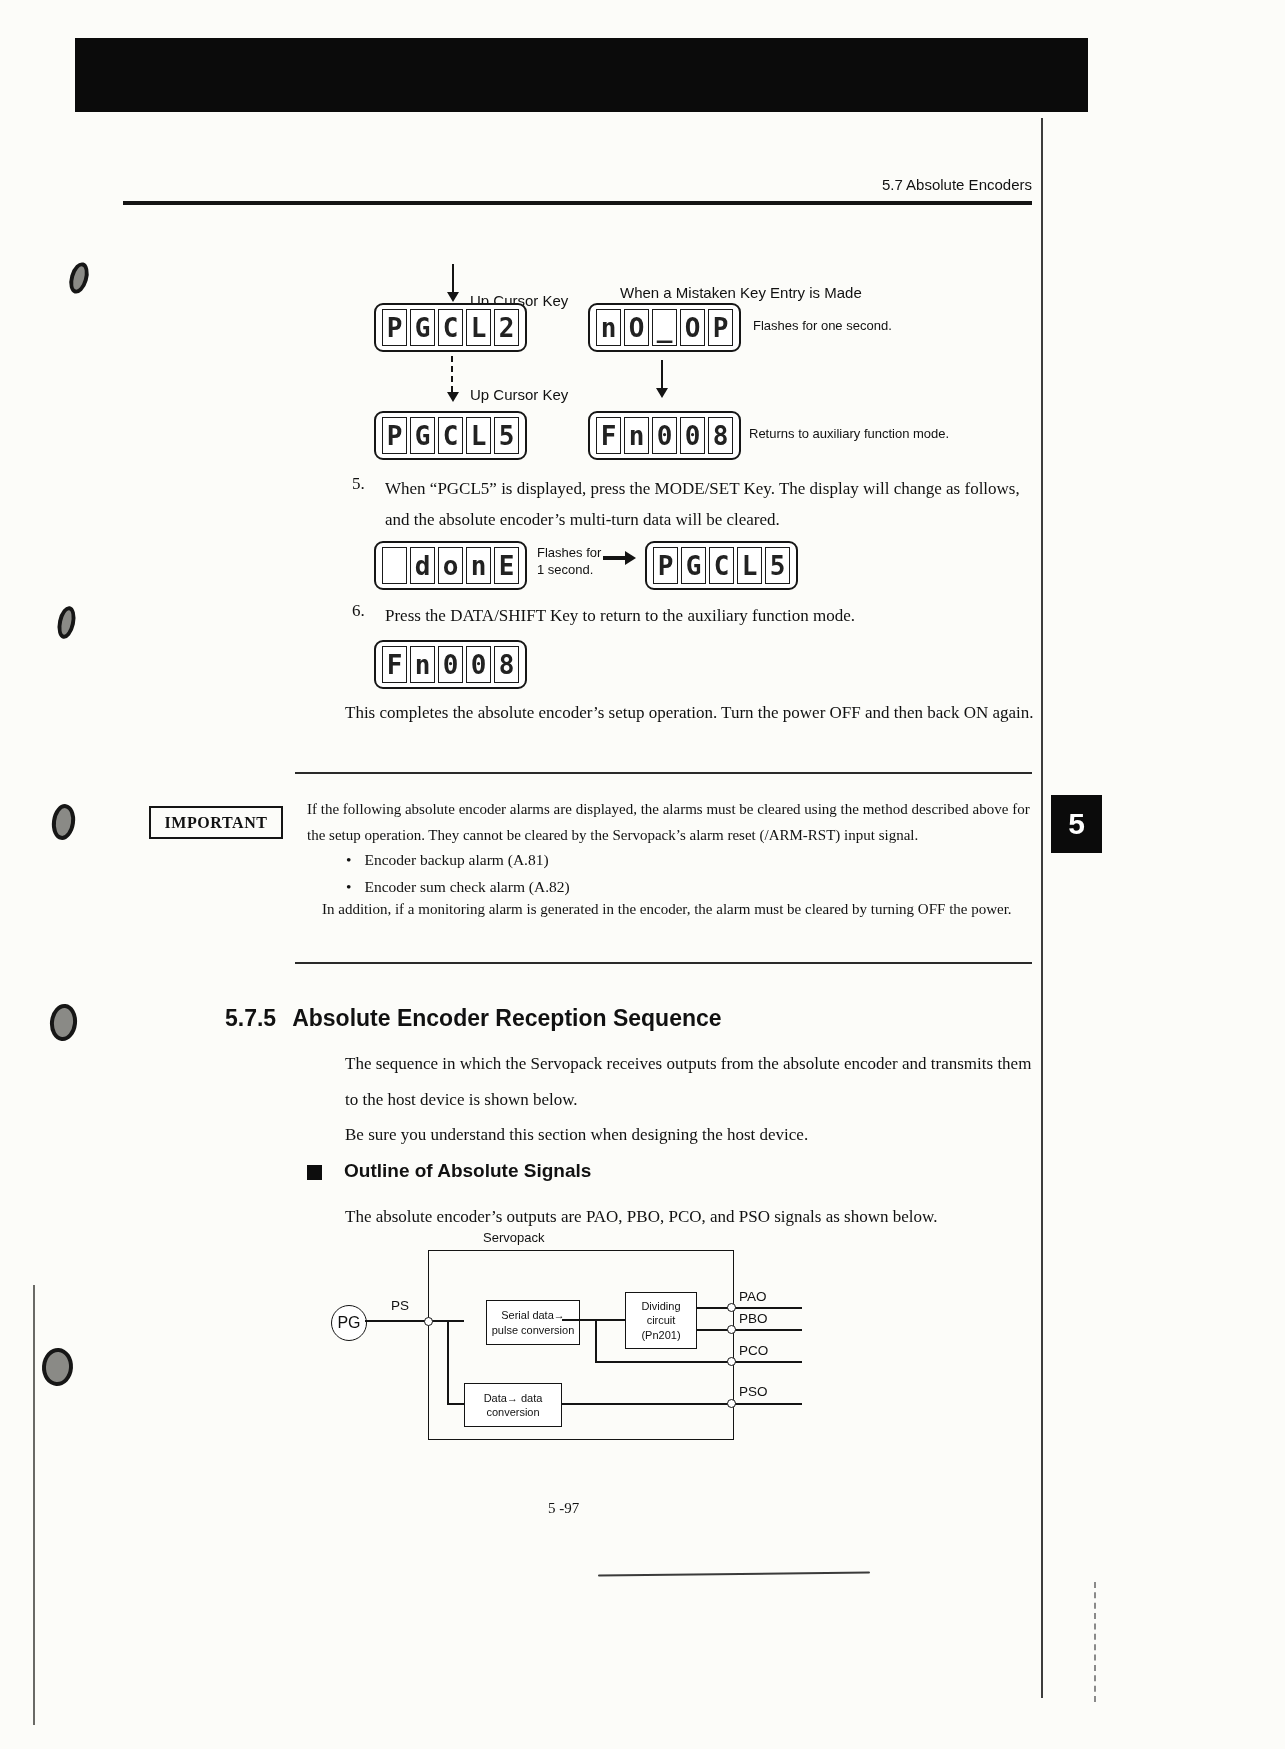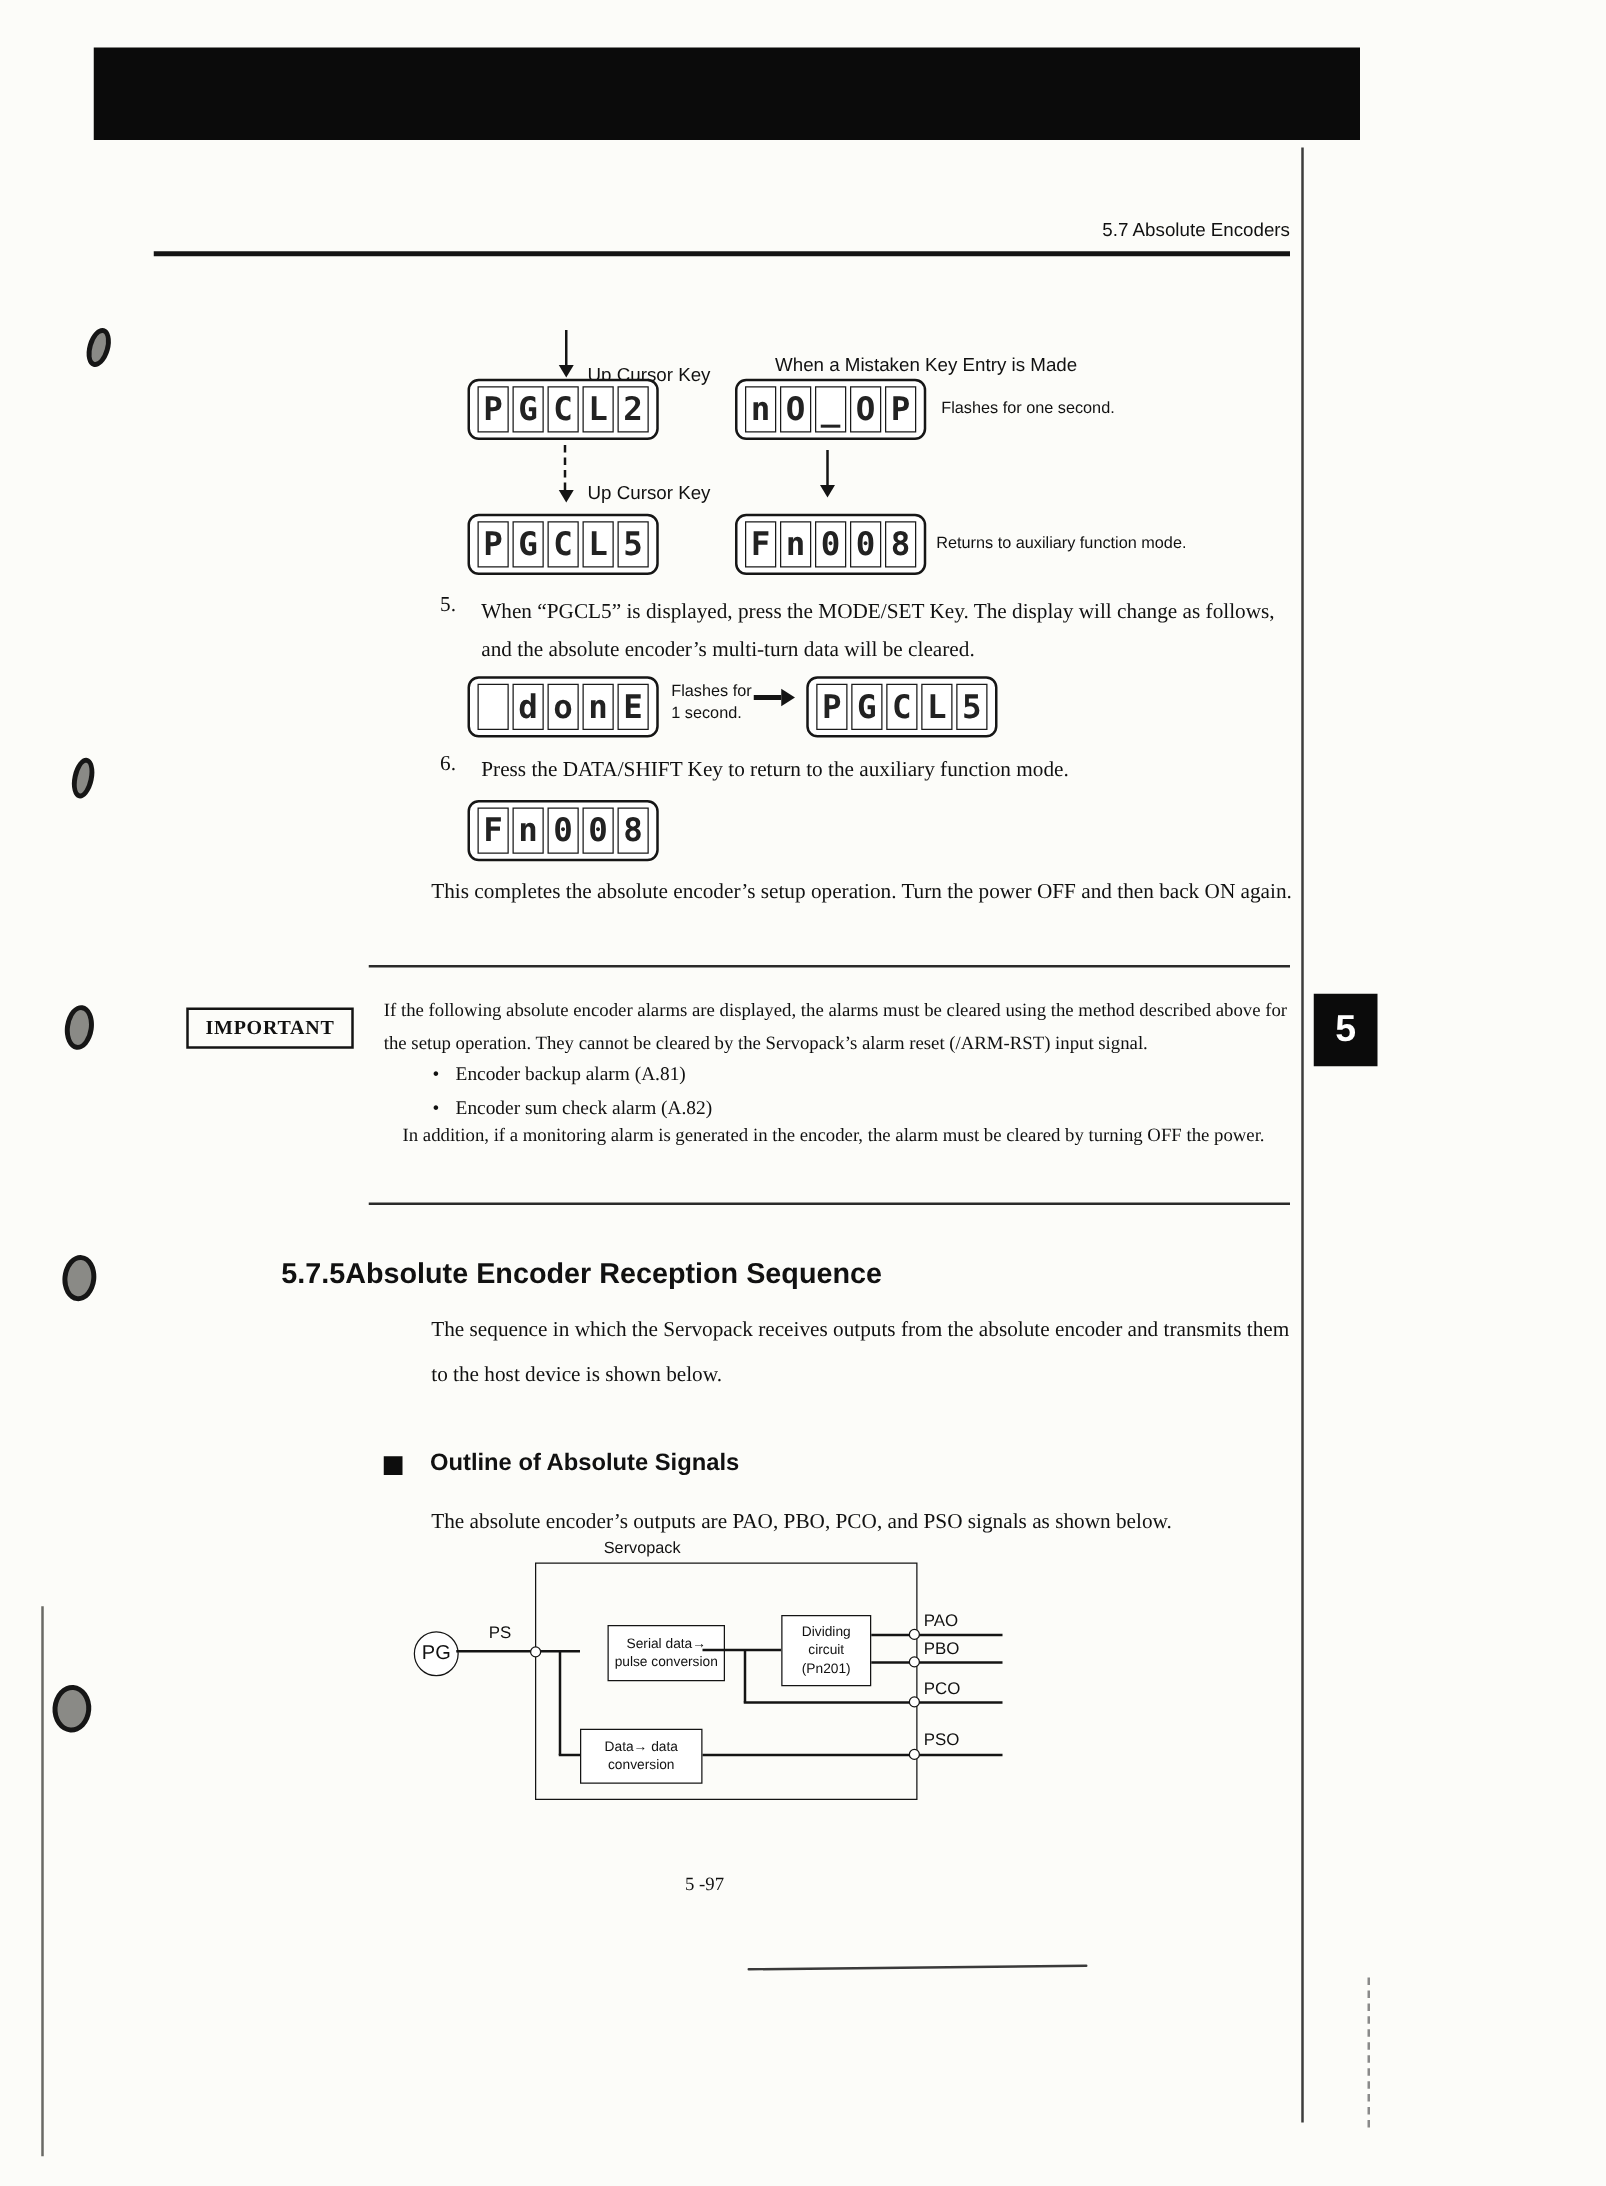--- a/index.html
+++ b/index.html
@@ -53,21 +53,21 @@
   }
   .imp-text { font-size:15px; line-height:1.72; }
   .bullet-row { display:flex; gap:13px; font-size:15.5px; }
 
   .chapter-tab {
     background:#0b0b0b; color:#fff; display:flex; align-items:center; justify-content:center;
     font-family:"Liberation Sans", sans-serif; font-weight:700; font-size:30px;
   }
 
   .section-heading { font-family:"Liberation Sans", sans-serif; font-weight:700; font-size:23px; white-space:nowrap; }
-  .section-heading .num { }
+  .section-heading .num { margin-right:16px; }
   .sub-heading { font-family:"Liberation Sans", sans-serif; font-weight:700; font-size:19px; white-space:nowrap; }
   .black-square { background:#0d0d0d; width:15px; height:15px; }
 
   
   .dg-box { position:absolute; border:1.6px solid #141414; background:transparent; box-sizing:border-box; }
   .dg-inner-box {
     position:absolute; border:1.4px solid #141414; background:#fff; box-sizing:border-box;
     display:flex; flex-direction:column; align-items:center; justify-content:center;
     font-family:"Liberation Sans", sans-serif; font-size:11px; line-height:1.3; text-align:center;
   }
@@ -203,20 +203,21 @@
 
   <div class="abs imp-text" style="left:322px; top:897px; width:729px;">In addition, if a monitoring alarm is generated in the encoder, the alarm must be cleared by turning OFF the power.</div>
 
   <div class="abs thin-rule" style="left:295px; top:962px; width:737px;"></div>
 
   <div class="abs section-heading" style="left:225px; top:1005px;">
     <span class="num">5.7.5</span><span>Absolute Encoder Reception Sequence</span>
   </div>
 
   <div class="abs body-text" style="left:345px; top:1046px; width:695px; line-height:2.1;">The sequence in which the Servopack receives outputs from the absolute encoder and transmits them to the host device is shown below.</div>
+  <div class="abs body-text" style="left:345px; top:1120px; width:695px;">Be sure you understand this section when designing the host device.</div>
 
   <div class="abs black-square" style="left:307px; top:1165px;"></div>
   <div class="abs sub-heading" style="left:344px; top:1160px;">Outline of Absolute Signals</div>
 
   <div class="abs body-text" style="left:345px; top:1202px; width:695px;">The absolute encoder’s outputs are PAO, PBO, PCO, and PSO signals as shown below.</div>
 
   <div class="abs note-label" style="left:483px; top:1230px;">Servopack</div>
 
   <div class="dg-box" style="left:428px; top:1250px; width:306px; height:190px;"></div>
 

